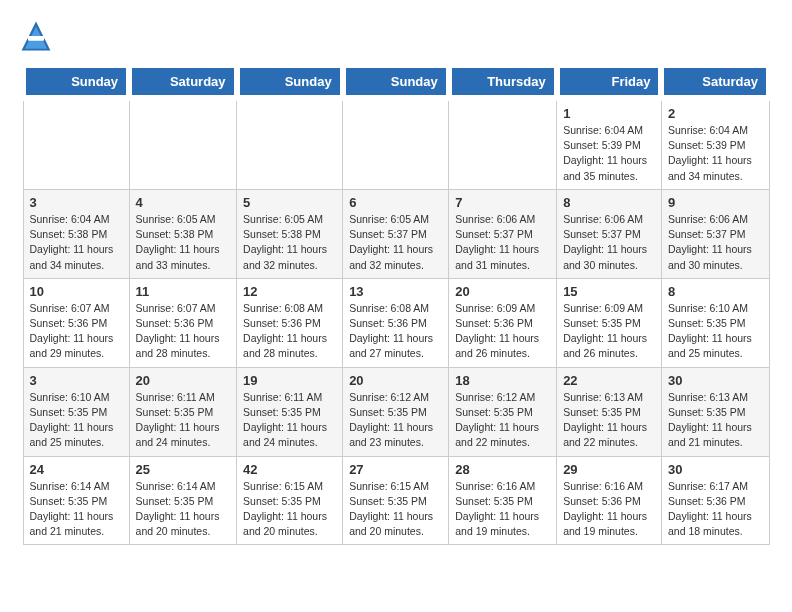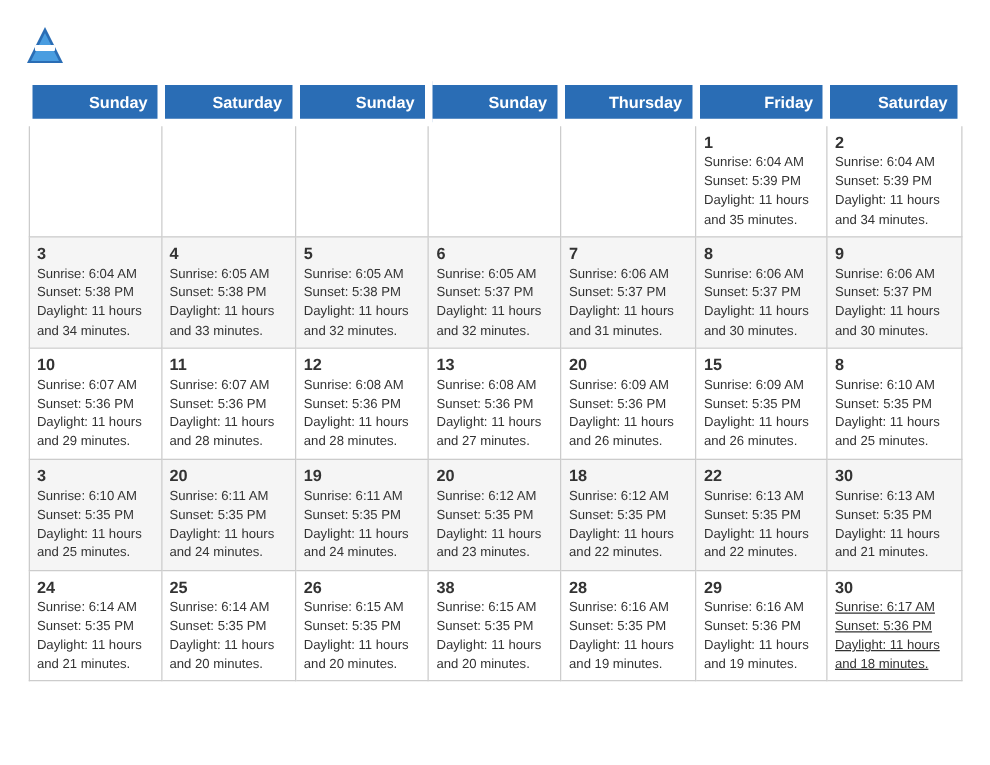--- a/index.html
+++ b/index.html
@@ -289,44 +289,44 @@
 Sunset: 5:35 PM
 Daylight: 11 hours and 21 minutes.</div>
         </td>
         <td>
           <span class="day-num">25</span>
           <div class="day-info" style="white-space: pre-line;">Sunrise: 6:14 AM
 Sunset: 5:35 PM
 Daylight: 11 hours and 20 minutes.</div>
         </td>
         <td>
-          <span class="day-num">26</span>
+          <span class="day-num">42</span>
           <div class="day-info" style="white-space: pre-line;">Sunrise: 6:15 AM
 Sunset: 5:35 PM
 Daylight: 11 hours and 20 minutes.</div>
         </td>
         <td>
-          <span class="day-num">38</span>
+          <span class="day-num">27</span>
           <div class="day-info" style="white-space: pre-line;">Sunrise: 6:15 AM
 Sunset: 5:35 PM
 Daylight: 11 hours and 20 minutes.</div>
         </td>
         <td>
           <span class="day-num">28</span>
           <div class="day-info" style="white-space: pre-line;">Sunrise: 6:16 AM
 Sunset: 5:35 PM
 Daylight: 11 hours and 19 minutes.</div>
         </td>
         <td>
           <span class="day-num">29</span>
           <div class="day-info" style="white-space: pre-line;">Sunrise: 6:16 AM
 Sunset: 5:36 PM
 Daylight: 11 hours and 19 minutes.</div>
         </td>
         <td>
           <span class="day-num">30</span>
-          <div class="day-info" style="white-space: pre-line; text-decoration: underline;">Sunrise: 6:17 AM
+          <div class="day-info" style="white-space: pre-line;">Sunrise: 6:17 AM
 Sunset: 5:36 PM
 Daylight: 11 hours and 18 minutes.</div>
         </td>
       </tr>
     </tbody>
 </table>
 
 </body></html>

